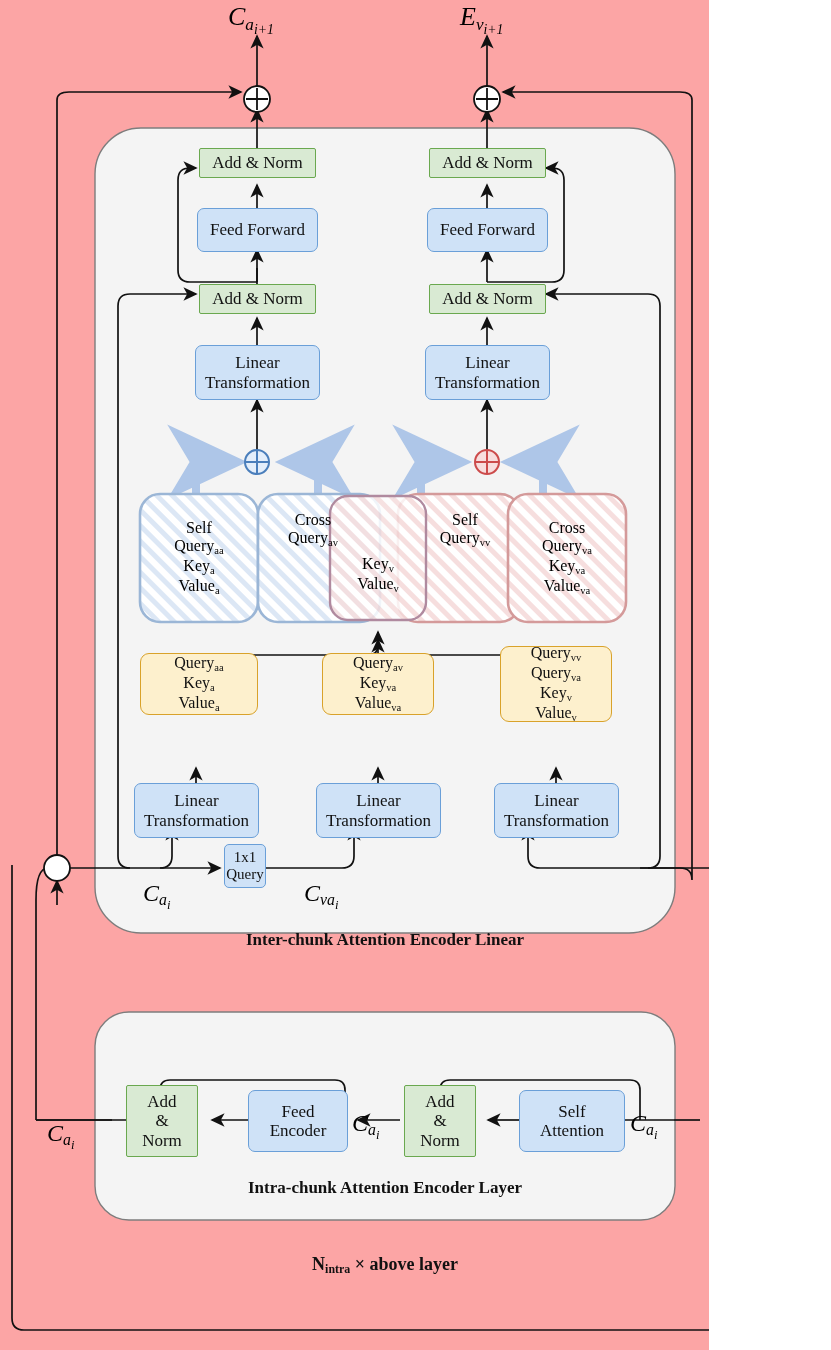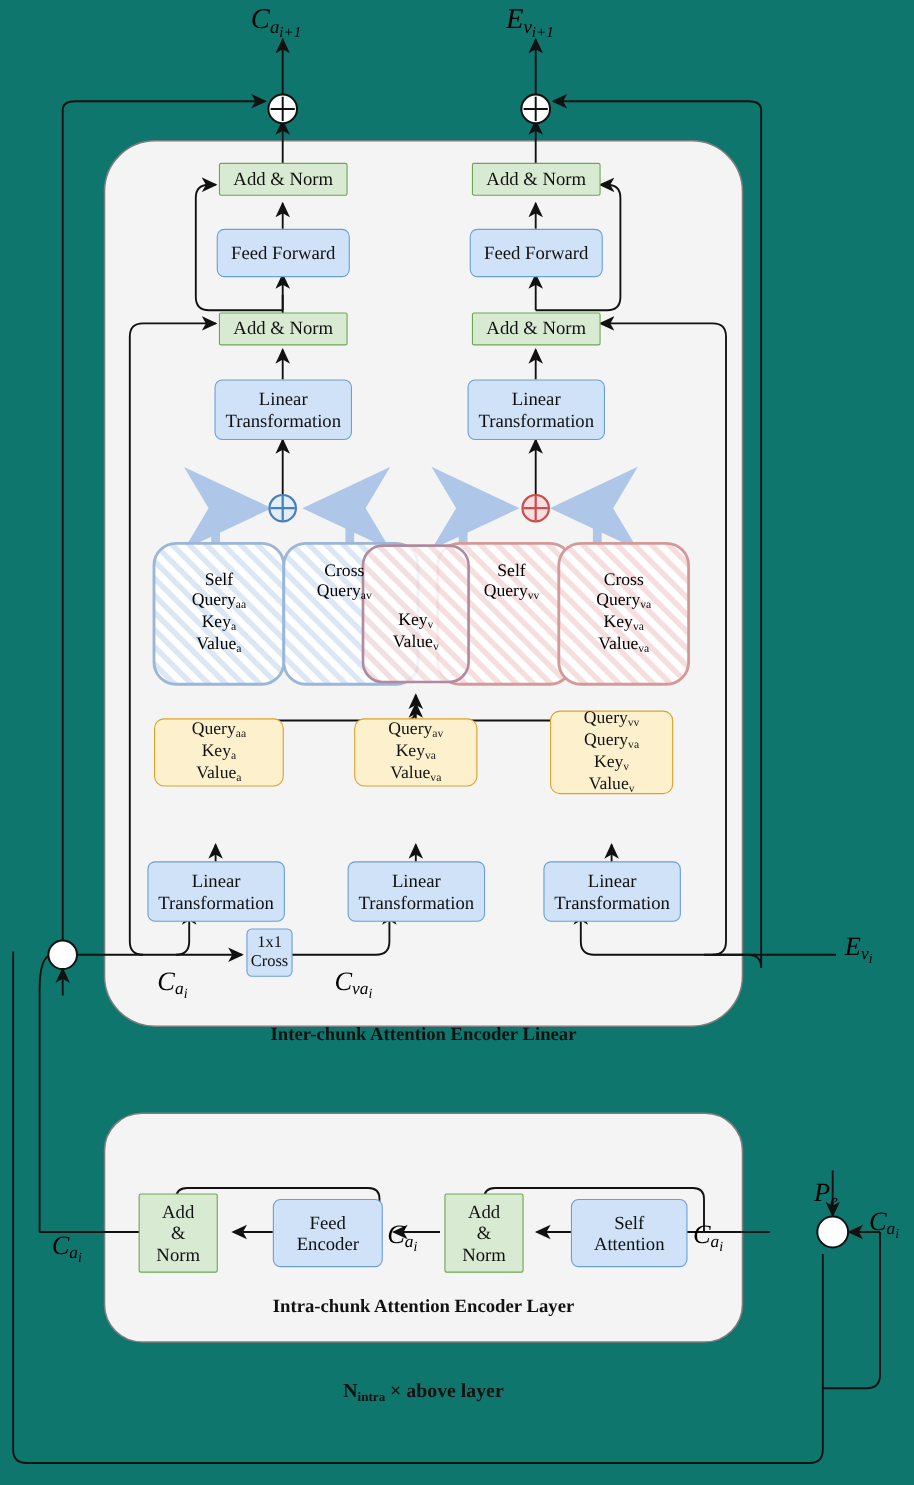--- a/index.html
+++ b/index.html
@@ -1,17 +1,17 @@
 <!DOCTYPE html>
 <html><head>
 <meta charset="utf-8">
 <style>
   html,body{margin:0;padding:0;background:#ffffff;}
   body{font-family:"Liberation Serif",serif;}
-  #stage{position:relative;width:831px;height:1350px;background:#0f766e;overflow:hidden;}
+  #stage{position:relative;width:709px;height:1350px;background:#fca5a5;overflow:hidden;}
   svg.layer{position:absolute;left:0;top:0;width:831px;height:1350px;}
   .node{position:absolute;box-sizing:border-box;display:flex;align-items:center;
         justify-content:center;text-align:center;line-height:1.12;}
   .green{background:#d9ead3;border:1.3px solid #6aa84f;color:#111;}
   .blue{background:#cfe2f7;border:1.3px solid #6a9fd8;color:#111;border-radius:7px;}
   .yellow{background:#fdf0cd;border:1.3px solid #d9a22a;color:#111;border-radius:9px;}
   .lbl{position:absolute;color:#000;white-space:nowrap;}
   .panel-title{position:absolute;font-weight:bold;color:#111;white-space:nowrap;text-align:center;}
   .repeat{position:absolute;font-weight:bold;color:#111;white-space:nowrap;}
   sub{font-size:.66em;vertical-align:-.28em;}
@@ -238,21 +238,21 @@
   </div>
 
   <div class="node blue" style="left:134px;top:783px;width:125px;height:55px;font-size:17px;white-space:pre-line;">Linear
 Transformation</div>
   <div class="node blue" style="left:316px;top:783px;width:125px;height:55px;font-size:17px;white-space:pre-line;">Linear
 Transformation</div>
   <div class="node blue" style="left:494px;top:783px;width:125px;height:55px;font-size:17px;white-space:pre-line;">Linear
 Transformation</div>
 
   <div class="node blue" style="left:224px;top:844px;width:42px;height:44px;font-size:15px;white-space:pre-line;border-radius:5px;">1x1
-Cross</div>
+Query</div>
 
   <div class="lbl math" style="left:143px;top:880px;font-size:24px;"><span>C</span><sub>a<sub style="font-size:.8em">i</sub></sub></div>
   <div class="lbl math" style="left:304px;top:880px;font-size:24px;"><span>C</span><sub>va<sub style="font-size:.8em">i</sub></sub></div>
   <div class="lbl math" style="left:768px;top:848px;font-size:24px;"><span>E</span><sub>v<sub style="font-size:.8em">i</sub></sub></div>
 
   <div class="panel-title" style="left:95px;top:930px;width:580px;font-size:17px;">Inter-chunk Attention Encoder Linear</div>
 
 
   <div class="node green" style="left:126px;top:1085px;width:72px;height:72px;font-size:17px;white-space:pre-line;border-radius:2px;">Add
 &amp;

